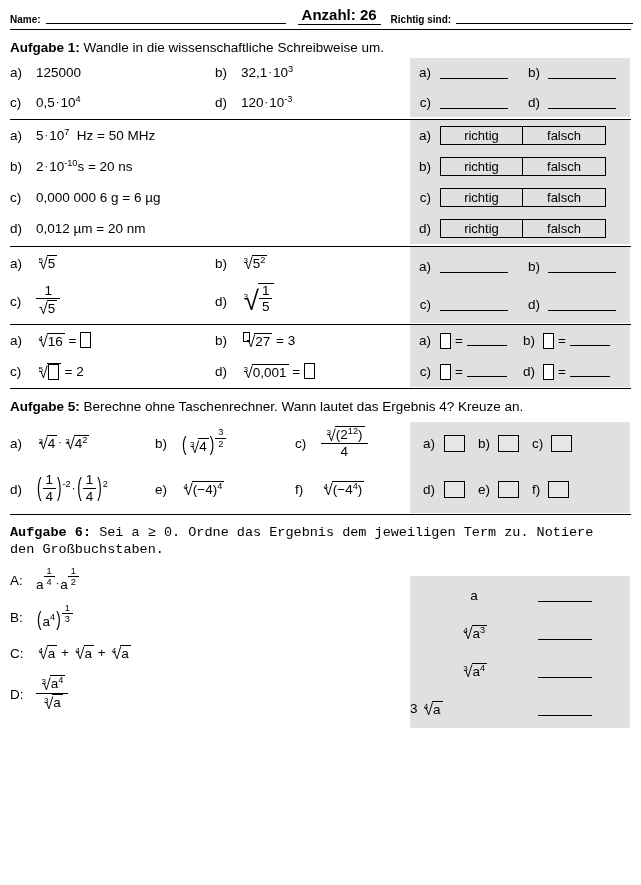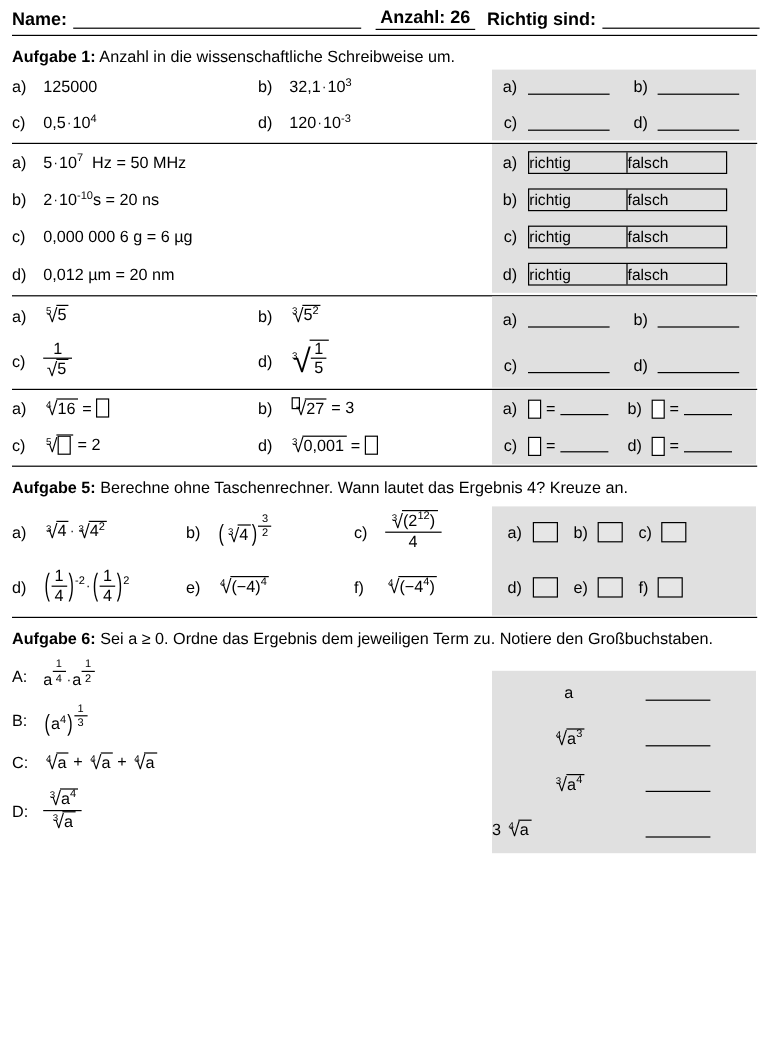--- a/index.html
+++ b/index.html
@@ -58,21 +58,21 @@
 
   
   .section { position: relative; }
   .rule { border-top: 1.6px solid #000; height: 0; }
 
   
   .header {
     display: flex; align-items: flex-end;
     padding: 6px 8px 0 10px; gap: 0;
   }
-  .hdr-label { font-weight: bold; font-size: 15px; white-space: nowrap; }
+  .hdr-label { font-weight: bold; font-size: 10px; white-space: nowrap; }
   .hdr-line { border-bottom: 1.4px solid #000; flex: 1 1 auto; height: 17px; margin: 0 0 1px 5px; }
   .hdr-count { font-weight: bold; font-size: 15px; white-space: nowrap; border-bottom: 1.4px solid #000; padding: 0 4px 1px 4px; }
 
   .task-title { font-size: 13.5px; padding: 9px 10px 2px 10px; line-height: 1.28; }
   .task-title b { font-weight: bold; }
 
   
   .body-row { display: flex; align-items: stretch; }
   .problems { flex: 0 0 410px; padding: 0 0 0 10px; }
   .answers {
@@ -88,21 +88,21 @@
   .arow { display: flex; align-items: center; }
   .alab { width: 30px; flex: 0 0 30px; text-align: right; padding-right: 9px; }
   .aline { border-bottom: 1.5px solid #000; display: inline-block; }
 
   
   .rf {
     display: flex; border: 1.4px solid #000; background: #e0e0e0;
     height: 19px; width: 166px;
   }
   .rf div {
-    flex: 1 1 50%; text-align: left; font-size: 13px; line-height: 17px;
+    flex: 1 1 50%; text-align: center; font-size: 13px; line-height: 17px;
   }
   .rf div.first { border-right: 1.4px solid #000; }
 
   
   .cbox {
     display: inline-block; width: 21px; height: 17px;
     border: 1.3px solid #000; background: #e6e6e6;
   }
 </style>
 </head>
@@ -115,21 +115,21 @@
   <span class="hdr-count">Anzahl: 26</span>
   <span style="flex:0 0 10px;"></span>
   <span class="hdr-label">Richtig sind:</span>
   <span class="hdr-line"></span>
 </div>
 <div class="rule" style="margin:4px 10px 0 10px;"></div>
 
 <div class="section">
   <div class="task-title">
     <b>Aufgabe 1:</b>
-    <span>Anzahl in die wissenschaftliche Schreibweise um.</span>
+    <span>Wandle in die wissenschaftliche Schreibweise um.</span>
   </div>
 
   <div class="body-row">
     <div class="problems">
       <div class="prow" style="height:29px;">
         <div class="pitem" style="width:205px;">
           <span class="plab">a)</span>
           <span>125000</span>
         </div>
         <div class="pitem">
@@ -383,21 +383,21 @@
         <span style="width:13px;"></span>
         <span>f)</span>
         <span class="cbox" style="margin-left:8px;"></span>
       </div>
     </div>
   </div>
   <div class="rule" style="margin:1px 10px 0 10px;"></div>
 </div>
 
 <div class="section">
-  <div class="task-title" style="padding-right:29px;">
+  <div class="task-title" style="padding-right:29px;font-family:Liberation Mono, monospace;">
     <b>Aufgabe 6:</b>
     <span>Sei a ≥ 0. Ordne das Ergebnis dem jeweiligen Term zu. Notiere den Großbuchstaben.</span>
   </div>
 
   <div class="body-row" style="margin-top:2px;">
     <div class="problems">
       <div class="pitem" style="height:37px;">
         <span class="plab">A:</span>
         <span>a<span class="sup"><span class="frac" style="font-size:1em;top:-4px;"><span class="num">1</span><span class="den">4</span></span></span><span class="mdot">·</span>a<span class="sup"><span class="frac" style="font-size:1em;top:-4px;"><span class="num">1</span><span class="den">2</span></span></span></span>
       </div>

